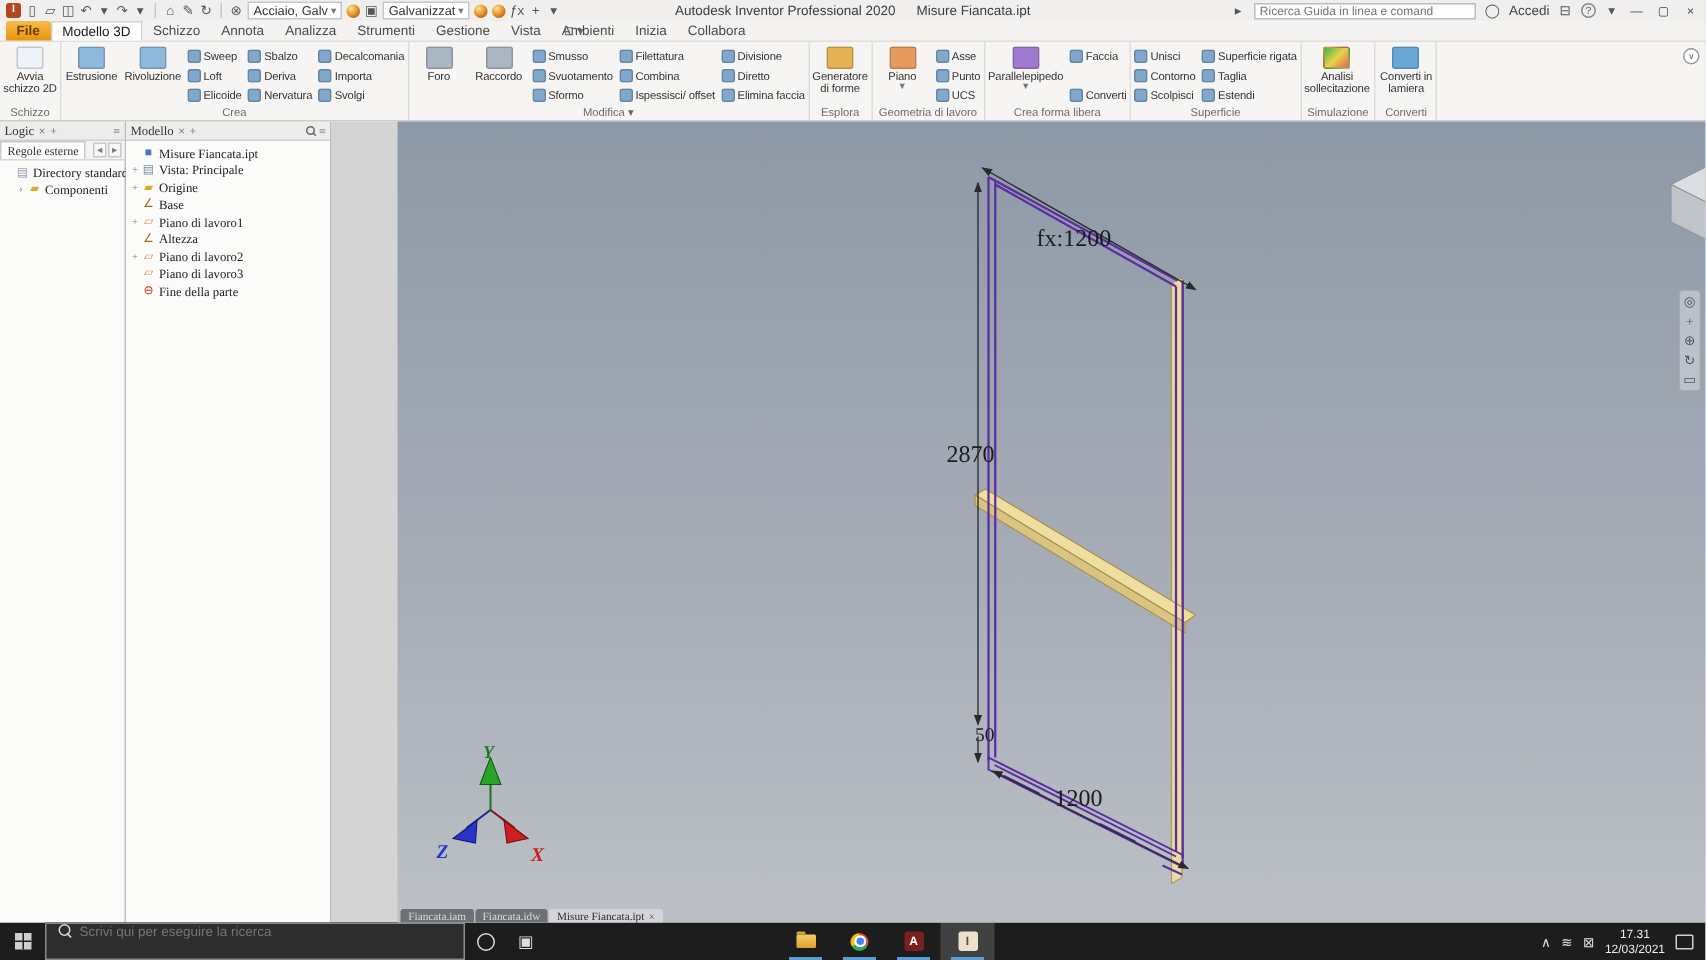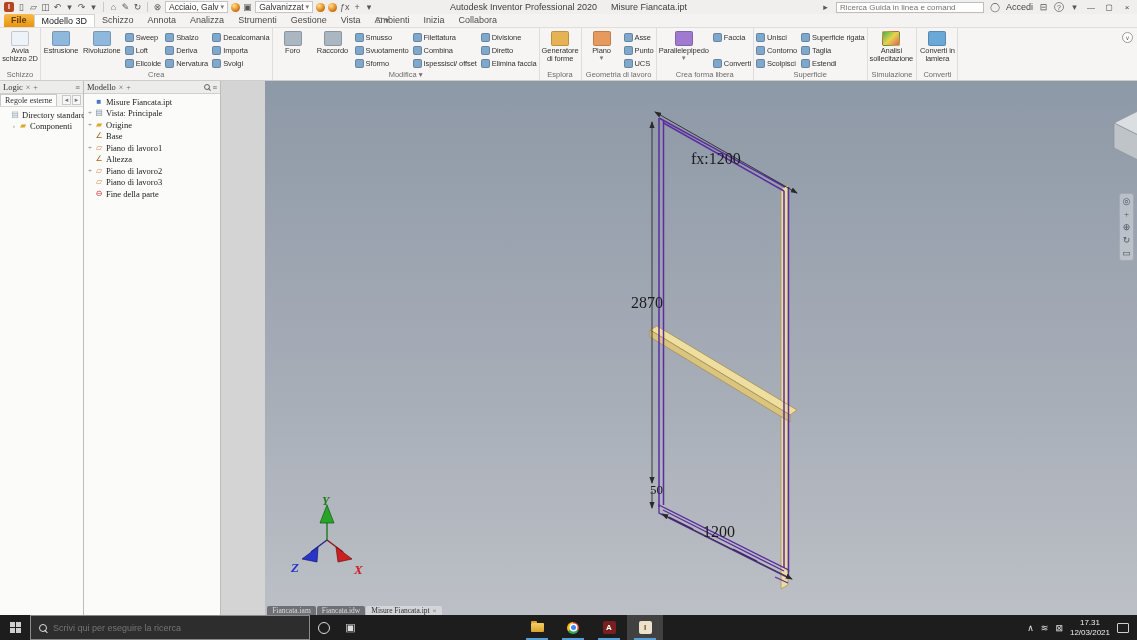--- a/index.html
+++ b/index.html
@@ -97,21 +97,21 @@
   .doctab.active { background:#d3d5d8; color:#2e2e2e; }
   .doctab .x { margin-left:3px; color:#555; font-size:7px; }
 
   
   .taskbar { height:25px; background:#1d1d1d; display:flex; align-items:center; color:#ddd; }
   .startcell { width:30px; height:25px; display:flex; align-items:center; justify-content:center; }
   .winlogo { width:11px; height:11px; position:relative; background:#cfcfcf; }
   .winlogo::before { content:""; position:absolute; left:0; top:5px; width:11px; height:1px; background:#1d1d1d; }
   .winlogo::after { content:""; position:absolute; left:5px; top:0; width:1px; height:11px; background:#1d1d1d; }
   .tsearch { width:280px; height:25px; background:#2d2d2d; border:1px solid #8a8a8a;
-    display:flex; align-items:center; gap:6px; padding:0 8px; }
+    display:flex; align-items:flex-start; gap:6px; padding:0 8px; }
   .tsearch .mag { border-color:#ddd; width:8px; height:8px; }
   .tsearch .mag::after { background:#ddd; width:4px; }
   .tsearch input { background:transparent; border:none; outline:none; color:#c9c9c9; font-size:9px;
     width:230px; font-family:"Liberation Sans",sans-serif; }
   .tcell { width:27px; height:25px; display:flex; align-items:center; justify-content:center;
     font-size:11px; color:#ddd; cursor:default; }
   .cortana { width:12px; height:12px; border:1.5px solid #ddd; border-radius:50%; }
   .apps { display:flex; margin-left:155px; }
   .appcell { width:36px; height:25px; display:flex; align-items:center; justify-content:center;
     position:relative; cursor:default; }

